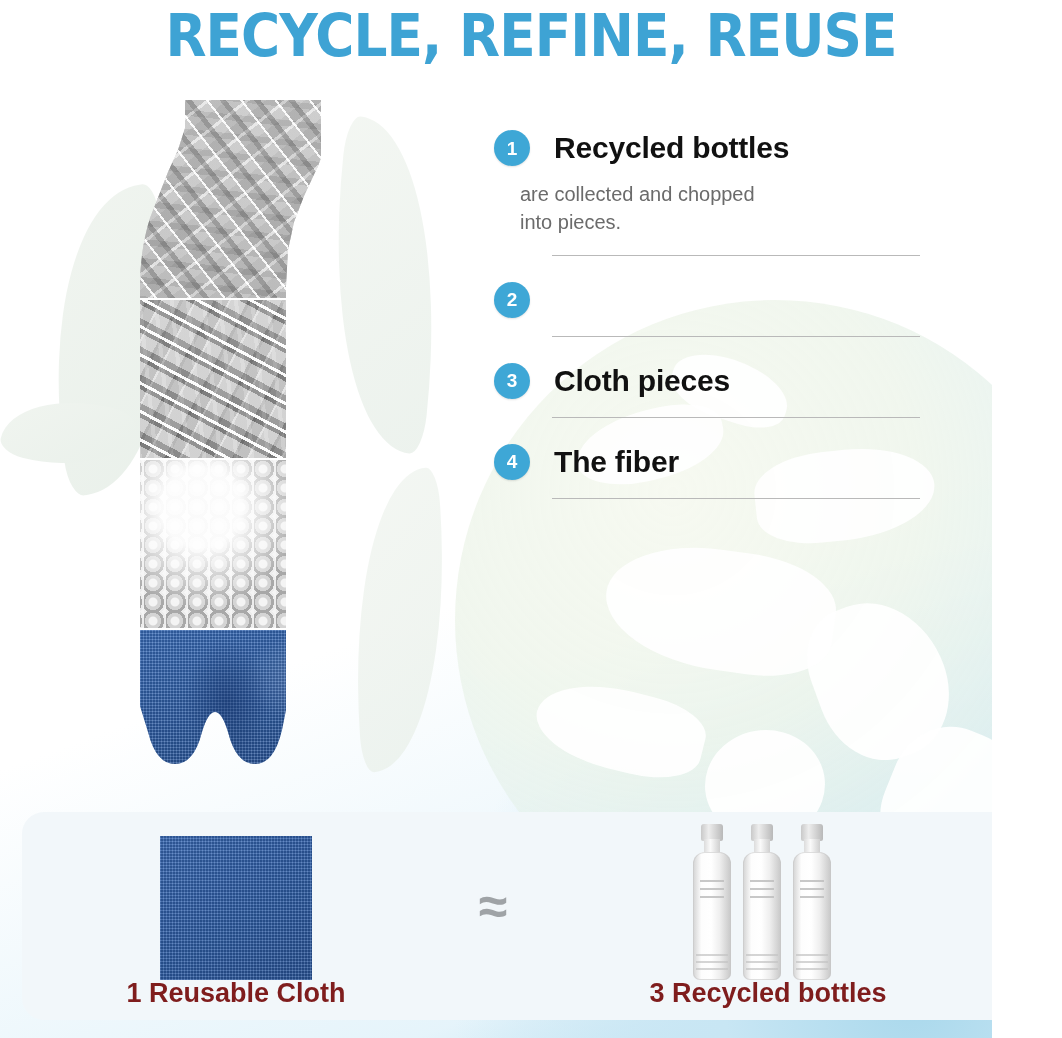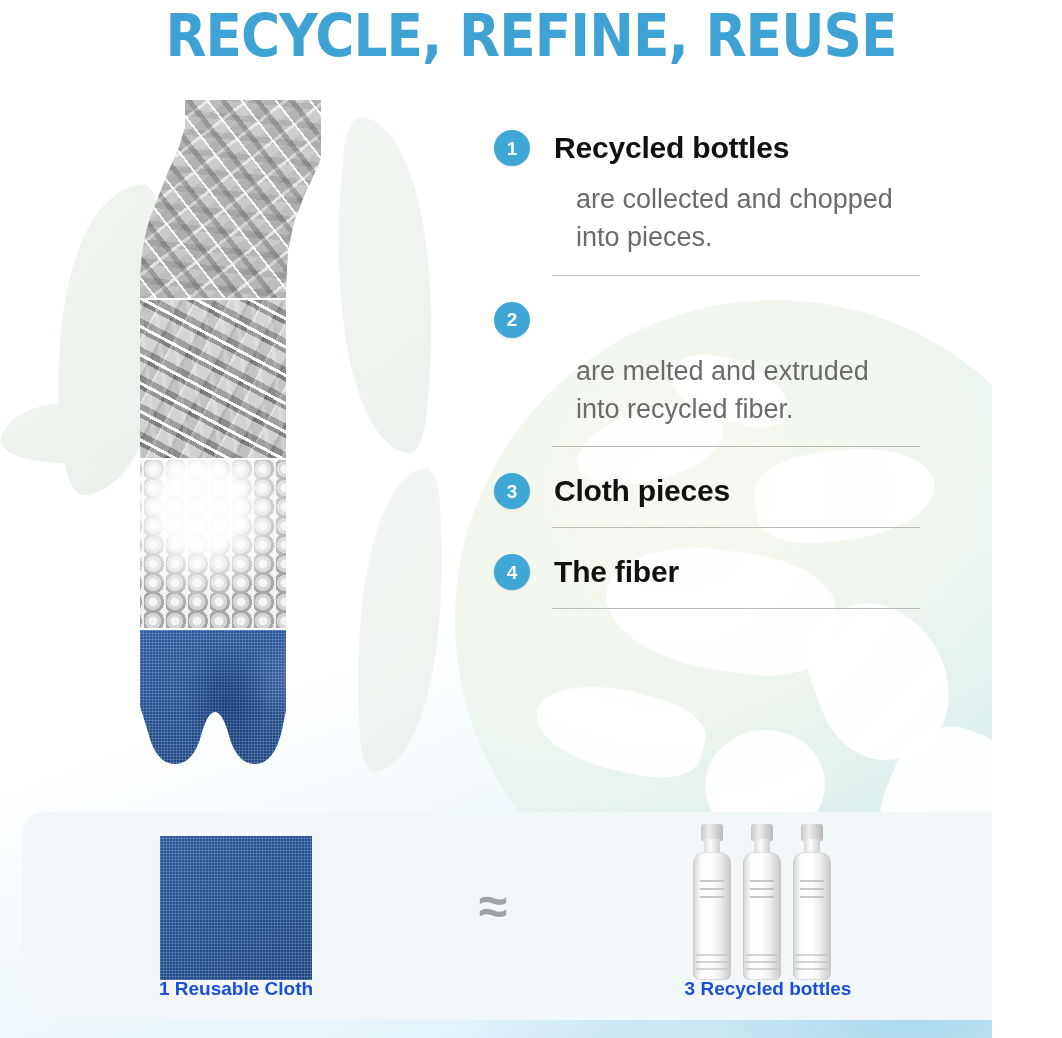--- a/index.html
+++ b/index.html
@@ -110,22 +110,22 @@
     font-size:19px;font-weight:bold;line-height:1;
     flex:0 0 auto;
     box-shadow:0 1px 2px rgba(0,0,0,.12);
   }
   .step-title{
     margin-left:24px;
     font-size:30px;font-weight:bold;color:#111111;
     letter-spacing:-.2px;line-height:1;
   }
   .step-body{
-    margin-left:82px;margin-top:14px;
-    font-size:27px;color:#6b6b6b;line-height:1.42;
+    margin-left:26px;margin-top:14px;
+    font-size:20px;color:#6b6b6b;line-height:1.42;
     white-space:pre-line;
   }
   .step-rule{
     margin-left:58px;margin-top:18px;
     height:1px;background:#b9b9b9;width:368px;
   }
   .step + .step{margin-top:26px;}
 
   
   .compare-card{
@@ -157,21 +157,21 @@
     position:absolute;left:1px;top:28px;width:38px;height:128px;border-radius:12px 12px 7px 7px;
     background:linear-gradient(90deg,#d3d3d3 0%,#fdfdfd 22%,#ffffff 48%,#efefef 70%,#c7c7c7 100%);
     box-shadow:inset 0 0 0 1px rgba(200,200,200,.6);
   }
   .mb-rings{position:absolute;left:8px;top:52px;width:24px;height:22px;
     background:repeating-linear-gradient(0deg,rgba(190,190,190,.85) 0 2px,rgba(255,255,255,0) 2px 8px);}
   .mb-base{position:absolute;left:4px;top:130px;width:32px;height:16px;
     background:repeating-linear-gradient(0deg,rgba(195,195,195,.7) 0 2px,rgba(255,255,255,0) 2px 7px);}
 
   .cap-label{
-    position:absolute;font-size:19px;font-weight:bold;color:#1d4ed8;
+    position:absolute;font-size:27px;font-weight:bold;color:#7f1d1d;
     text-align:center;white-space:nowrap;
   }
   .cap-left{left:60px;top:978px;width:352px;}
   .cap-right{left:570px;top:978px;width:396px;}
 </style>
 </head>
 <body>
 
 <div id="stage">
 
@@ -223,22 +223,20 @@
       </div>
       <div class="step-body">are collected and chopped
 into pieces.</div>
       <div class="step-rule"></div>
     </div>
 
     <div class="step">
       <div class="step-head">
         <div class="badge">2</div>
       </div>
-      <div class="step-body">are melted and extruded
-into recycled fiber.</div>
       <div class="step-rule"></div>
     </div>
 
     <div class="step">
       <div class="step-head">
         <div class="badge">3</div>
         <div class="step-title">Cloth pieces</div>
       </div>
       <div class="step-rule"></div>
     </div>

